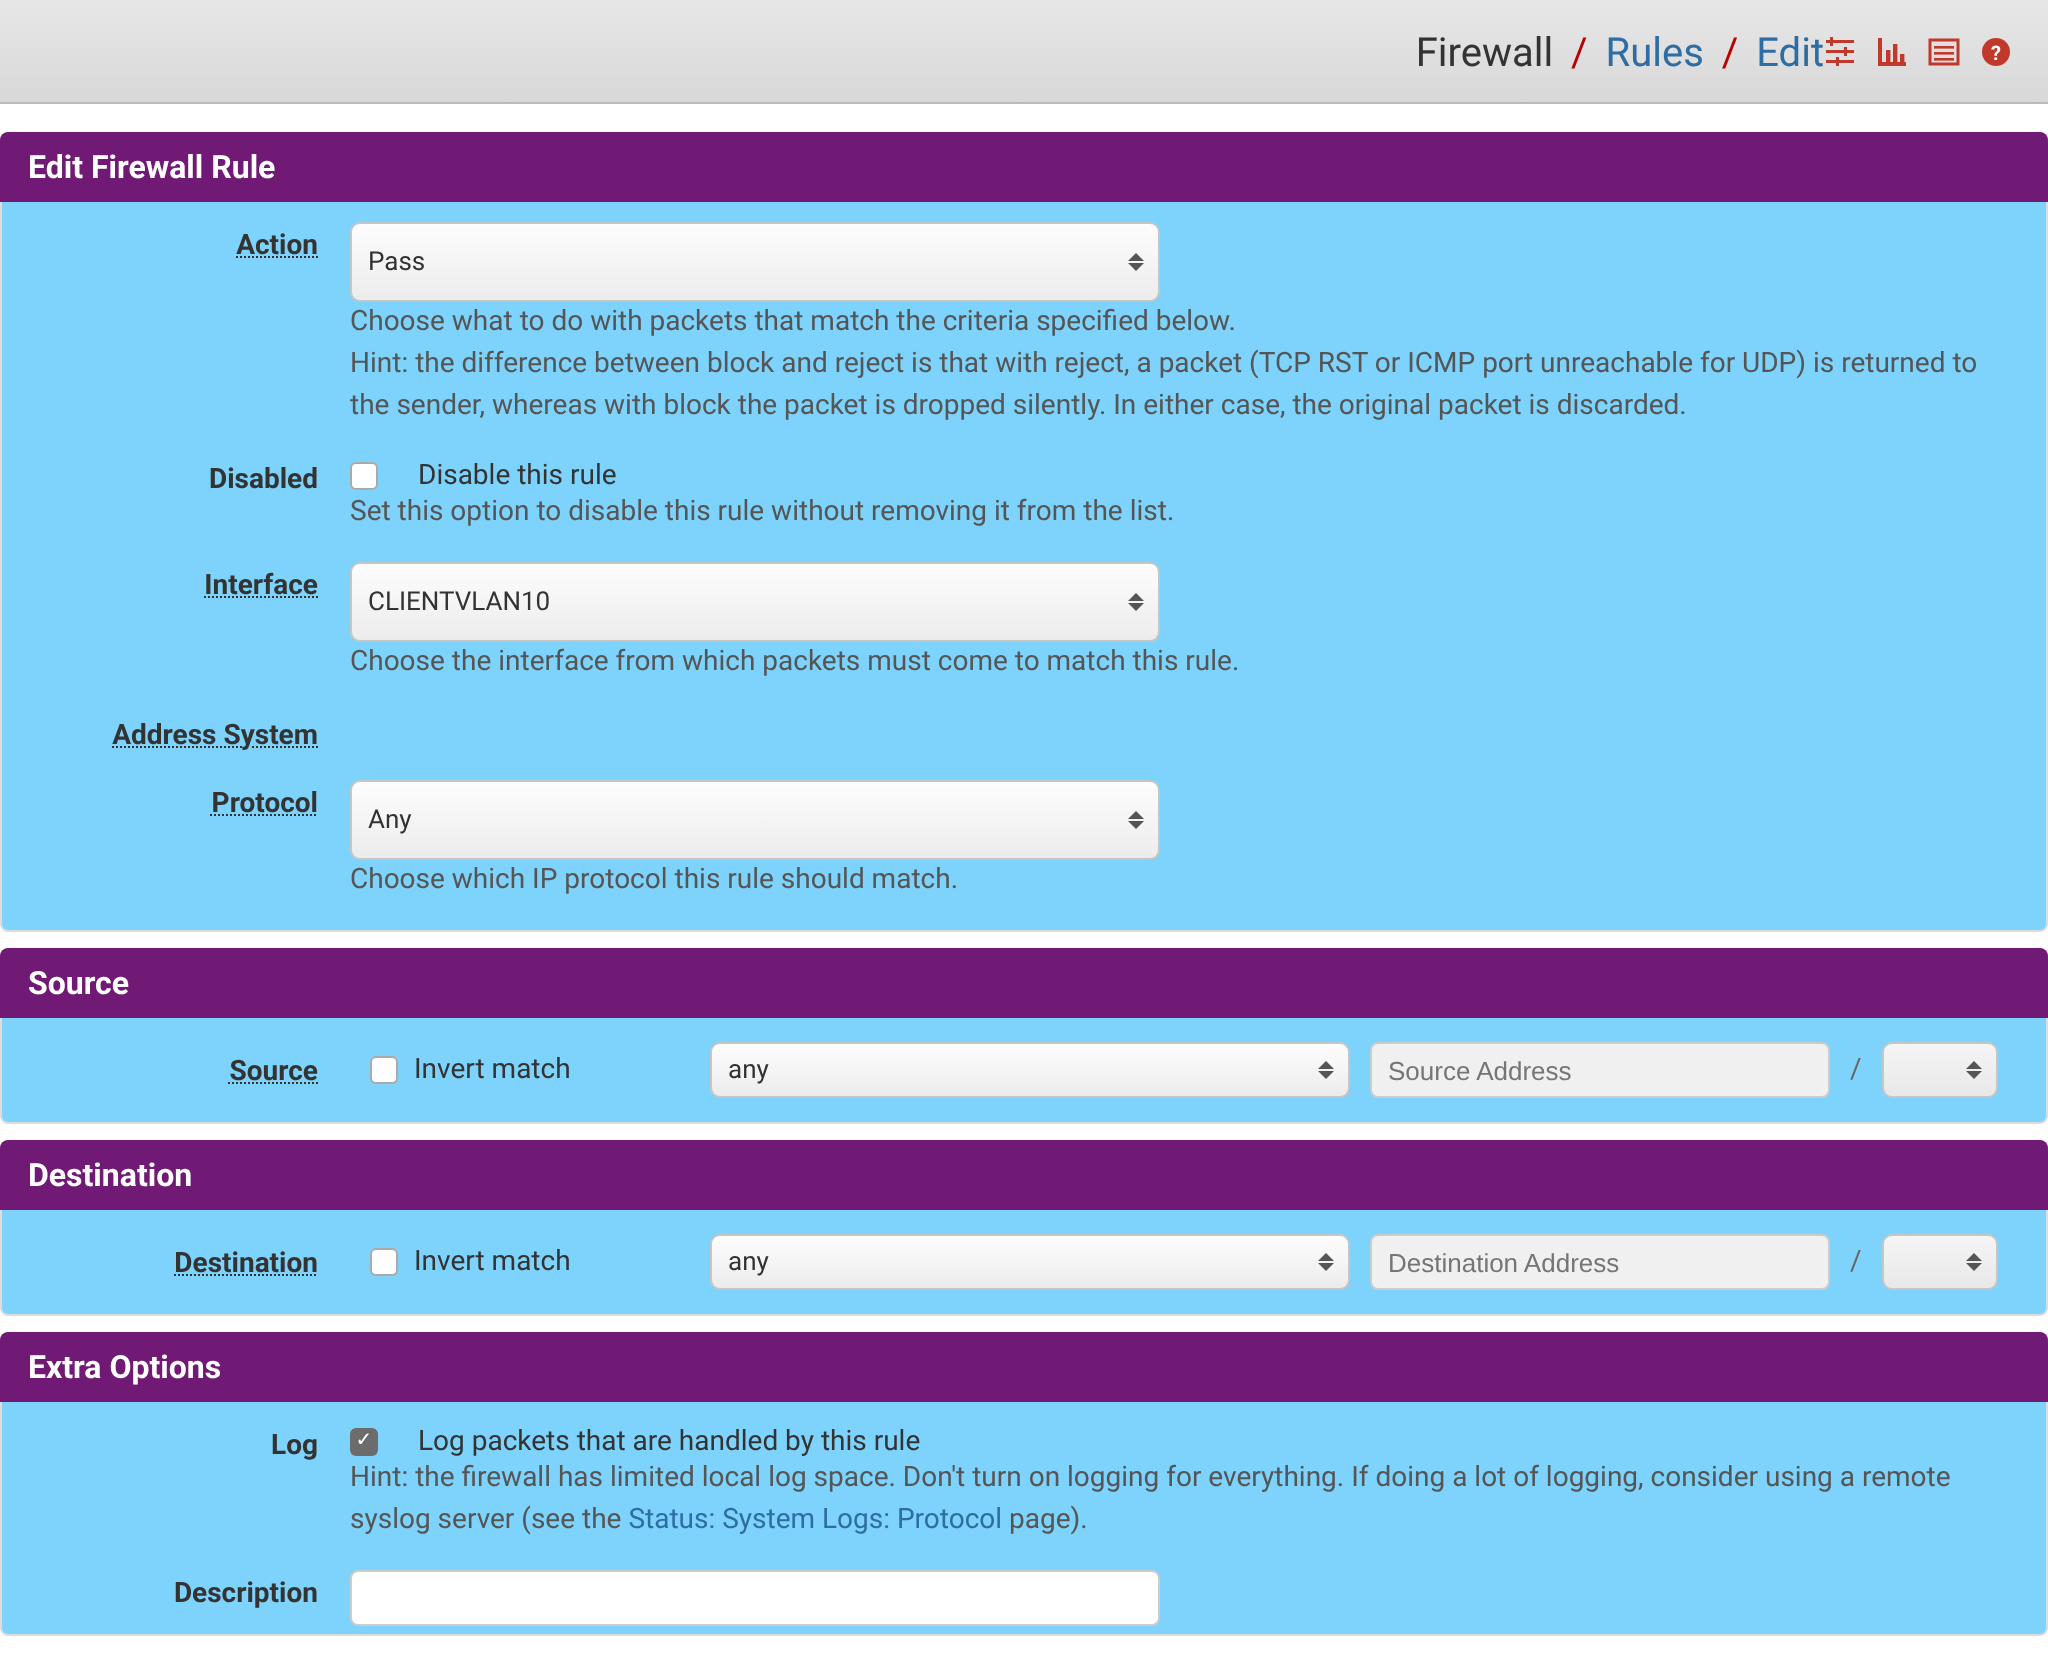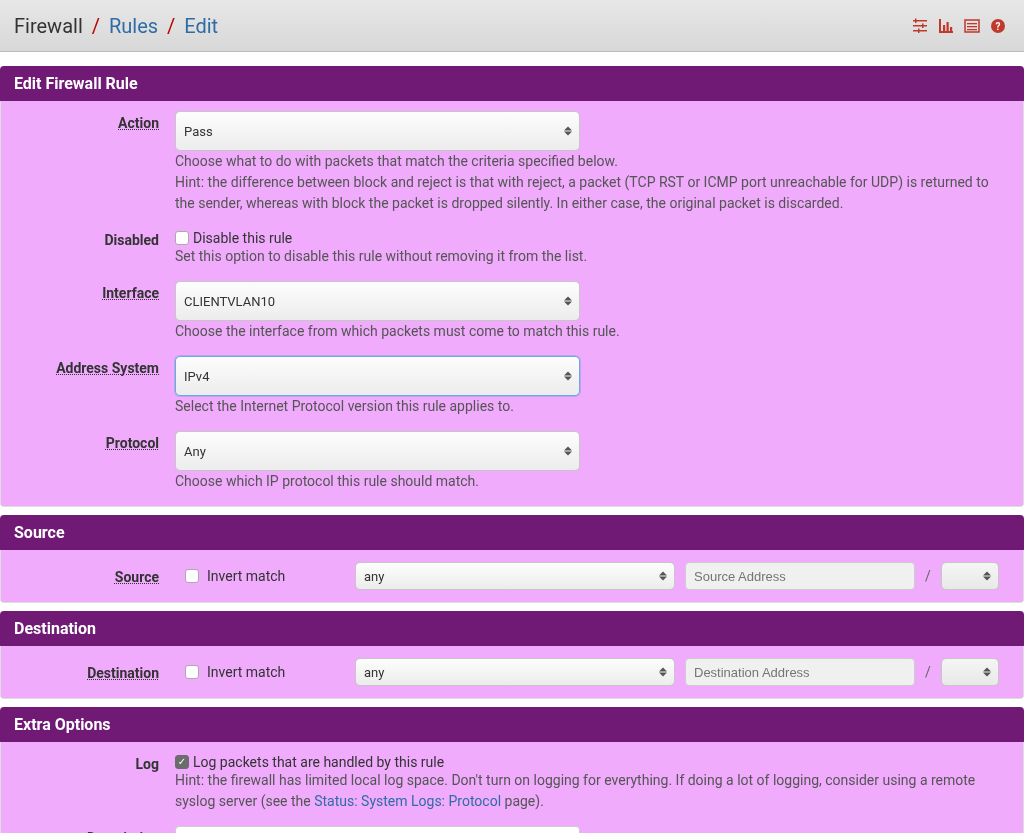--- a/index.html
+++ b/index.html
@@ -8,21 +8,21 @@
     font-size: 14px;
     color: #333;
     background: #fff;
     width: 1024px;
   }
   .page-header {
     background: linear-gradient(#e7e7e7, #d8d8d8);
     border-bottom: 1px solid #bbb;
     padding: 10px 14px;
     display: flex;
-    justify-content: space-between;
+    justify-content: flex-end;
     align-items: center;
     height: 52px;
   }
   .breadcrumb {
     font-size: 20px;
     color: #333;
   }
   .breadcrumb .sep { color: #b00; margin: 0 4px; }
   .breadcrumb .link { color: #2e6da4; }
   .breadcrumb .current { color: #2e6da4; }
@@ -31,21 +31,21 @@
   .section-header {
     background: #701a75;
     color: #fff;
     font-weight: bold;
     font-size: 16px;
     padding: 8px 14px;
     border-radius: 4px 4px 0 0;
     margin-top: 14px;
   }
   .panel {
-    background:#f0abfc;
+    background:#7dd3fc;
     border:1px solid #ddd;
     border-top:none;
     border-radius:0 0 4px 4px;
   }
   .form-row {
     display:flex;
     align-items:flex-start;
     padding:10px 14px 4px 14px;
   }
   .form-row + .form-row { border-top:0; }
@@ -99,21 +99,21 @@
   }
   .help-text {
     font-size: 14px;
     color: #555;
     margin-top:0;
     line-height:1.5;
   }
   .checkbox-line {
     display:flex;
     align-items:center;
-    gap:4px;
+    gap:20px;
     padding-top:2px;
   }
   .checkbox {
     width:14px; height:14px;
     border:1px solid #aaa;
     border-radius:3px;
     display:inline-flex;
     align-items:center;
     justify-content:center;
     background:#fff;
@@ -257,27 +257,20 @@
       <div class="form-select">
         <span>CLIENTVLAN10</span>
         <span class="select-arrows"></span>
       </div>
       <div class="help-text">Choose the interface from which packets must come to match this rule.</div>
     </div>
   </div>
 
   <div class="form-row">
     <div class="form-label dotted">Address System</div>
-    <div class="form-body">
-      <div class="form-select focused">
-        <span>IPv4</span>
-        <span class="select-arrows"></span>
-      </div>
-      <div class="help-text">Select the Internet Protocol version this rule applies to.</div>
-    </div>
   </div>
 
   <div class="form-row" style="padding-bottom:14px;">
     <div class="form-label dotted">Protocol</div>
     <div class="form-body">
       <div class="form-select">
         <span>Any</span>
         <span class="select-arrows"></span>
       </div>
       <div class="help-text">Choose which IP protocol this rule should match.</div>

